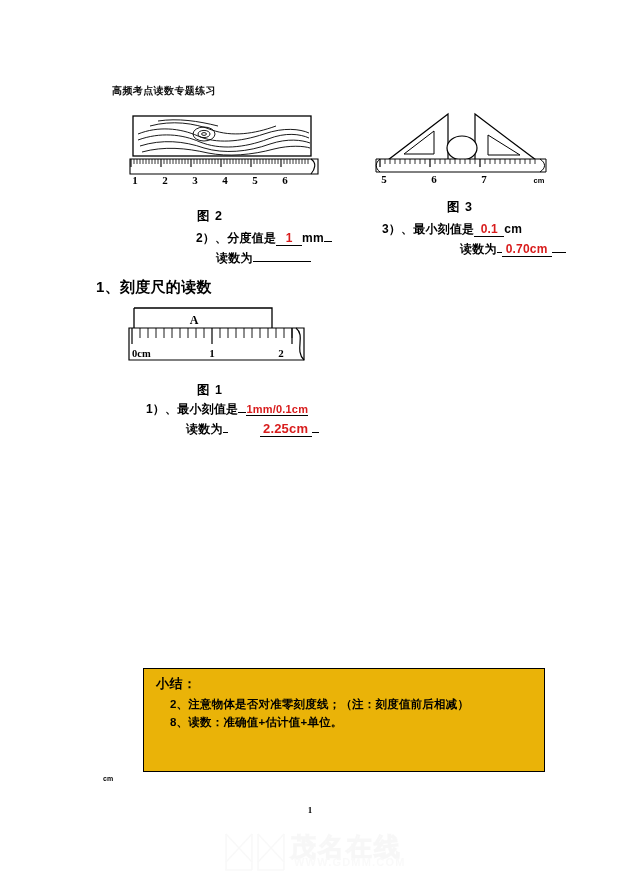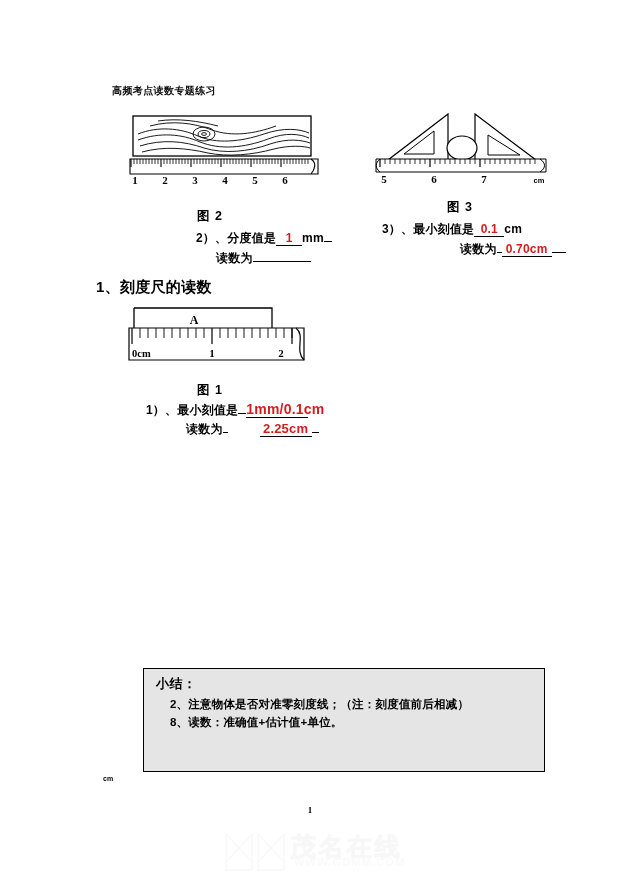--- a/index.html
+++ b/index.html
@@ -87,21 +87,21 @@
   #fig1 svg { display: block; }
 
   
   #summary-box {
     left: 143px;
     top: 668px;
     width: 402px;
     height: 104px;
     border: 1.6px solid #000;
     box-sizing: border-box;
-    background: #e5e5e5;
+    background: #eab308;
     padding: 6px 10px 6px 12px;
   }
   #summary-title {
     font-family: "Liberation Sans", "DejaVu Sans", sans-serif;
     font-size: 13px;
     font-weight: bold;
     letter-spacing: 0.5px;
     margin-bottom: 2px;
   }
   .summary-item {
@@ -392,21 +392,21 @@
       <g font-family="Liberation Serif, serif" font-size="11" font-weight="bold" text-anchor="middle">
         <text x="86" y="57">1</text>
         <text x="155" y="57">2</text>
       </g>
     </svg>
   </div>
 
   <div class="abs fig-caption" style="left:160px; top:382px; width:100px;">图 1</div>
 
   <div class="abs q-line" style="left:146px; top:401px;">
-    <span>1）、</span><span>最小刻值是</span><span class="blank-u" style="width:8px;"></span><span class="blank-u ans" style="width:62px; font-size:14px;">1mm/0.1cm</span>
+    <span>1）、</span><span>最小刻值是</span><span class="blank-u" style="width:8px;"></span><span class="blank-u ans" style="width:62px; font-size:11px;">1mm/0.1cm</span>
   </div>
 
   <div class="abs q-line" style="left:186px; top:421px;">
     <span>读数为</span><span class="blank-u" style="width:5px;"></span><span class="blank-u ans" style="width:52px; font-size:13px;margin-left:32px;">2.25cm</span><span class="blank-u" style="width:7px;"></span>
   </div>
 
   <div class="abs" id="summary-box">
     <div id="summary-title">小结：</div>
     <div class="summary-item">2、注意物体是否对准零刻度线；（注：刻度值前后相减）</div>
     <div class="summary-item">8、读数：准确值+估计值+单位。</div>

